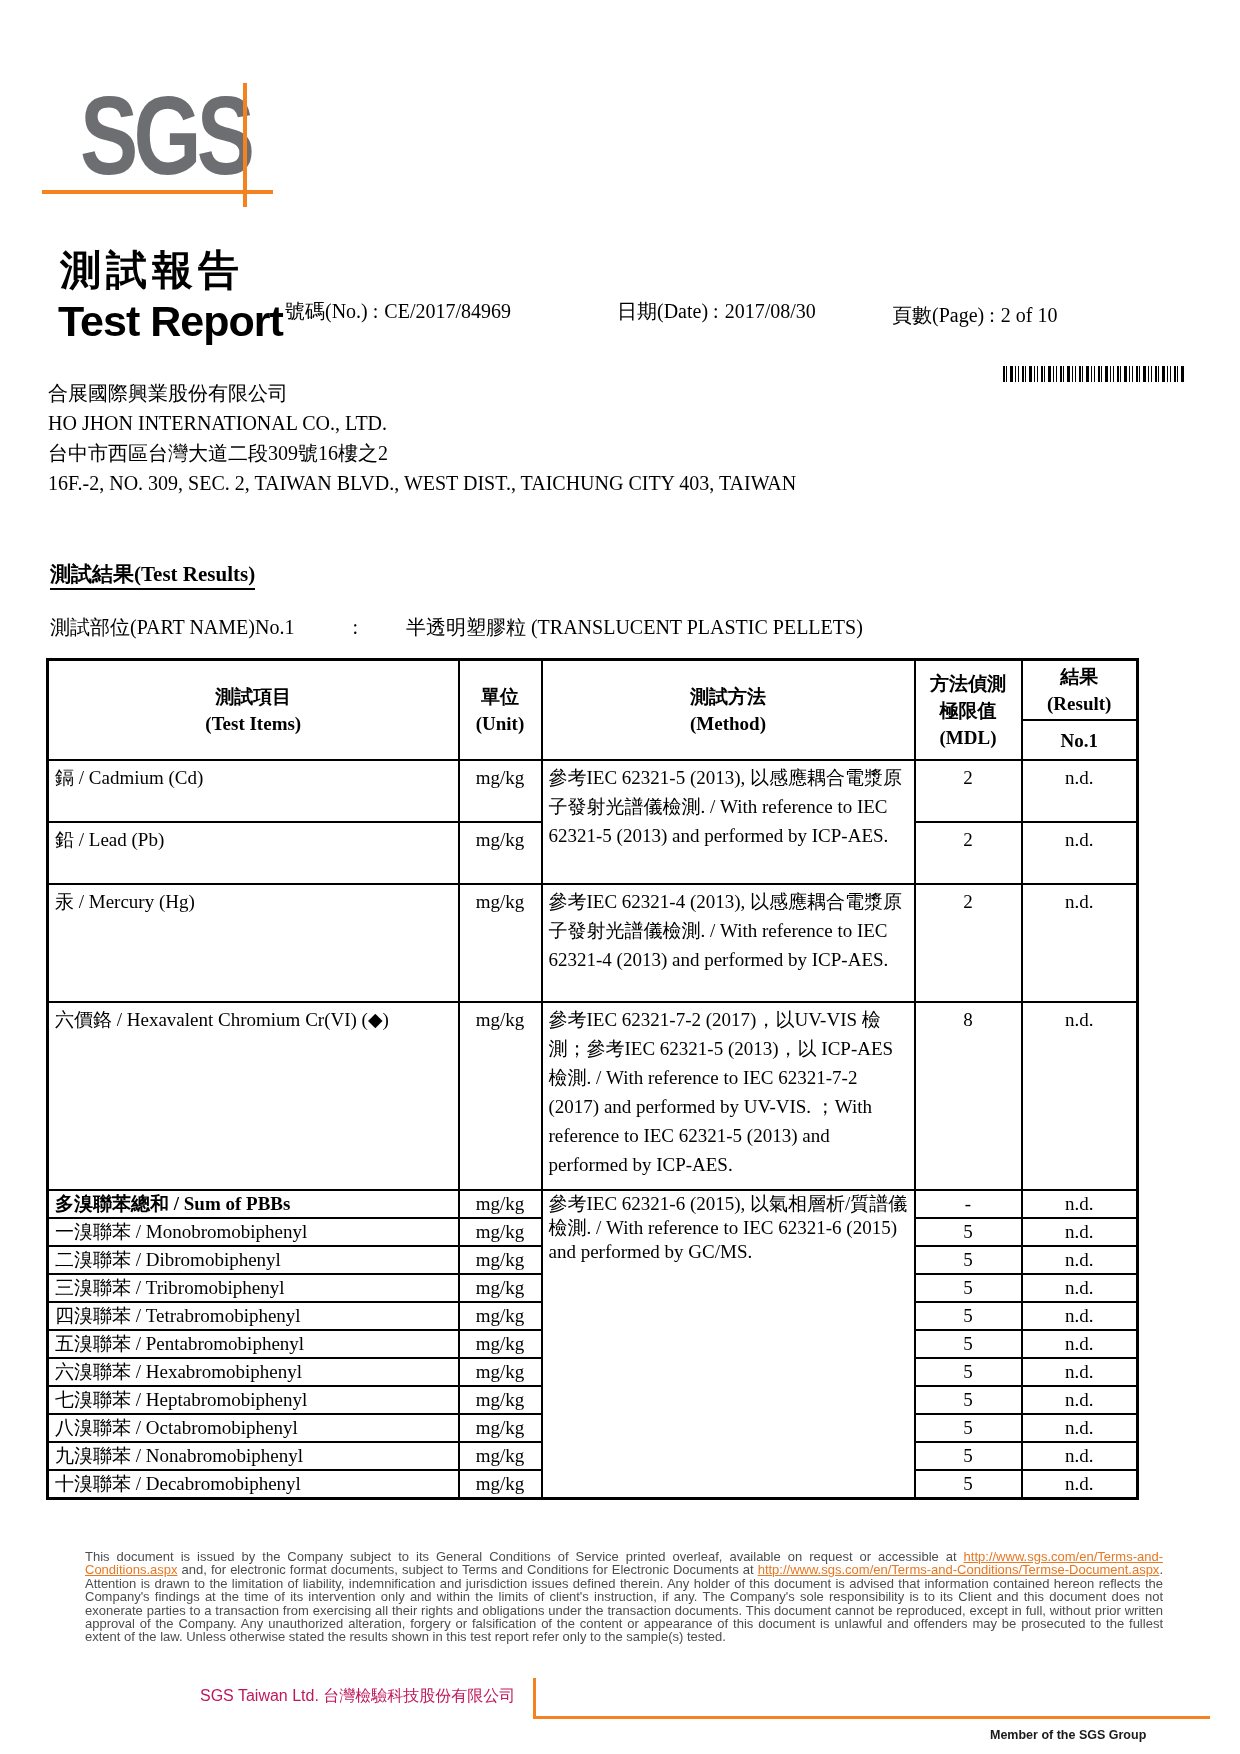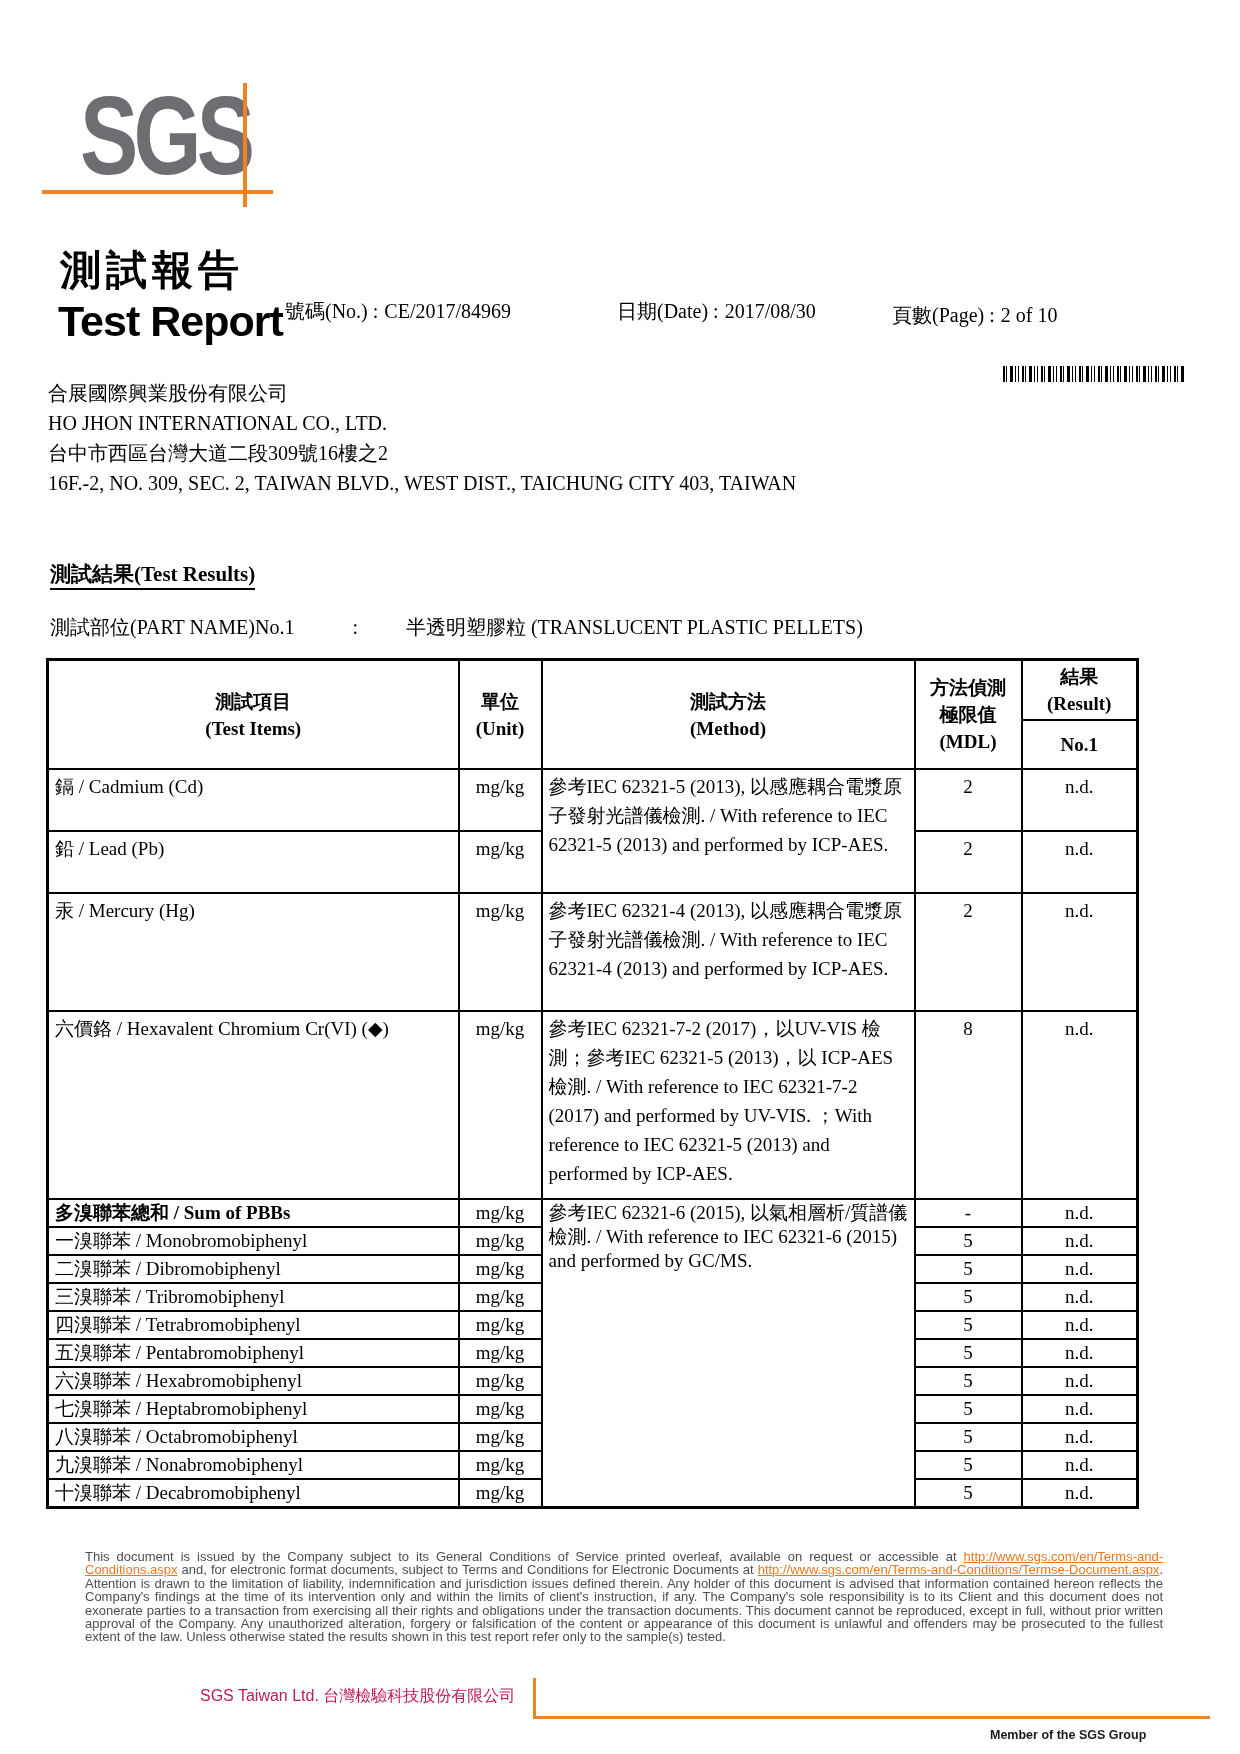--- a/index.html
+++ b/index.html
@@ -65,21 +65,21 @@
   table.results col.c-result { width: 116px; }
   table.results th, table.results td {
     border: 2px solid #000;
     vertical-align: top;
     padding: 2px 6px;
     line-height: 29px;
   }
   table.results { border: 3px solid #000; }
   table.results th { font-weight: bold; text-align: center; white-space: pre-line; vertical-align: middle; line-height: 27px; }
   tr.h-main th { height: 56px; }
-  tr.h-sub  th { height: 49px; }
+  tr.h-sub  th { height: 40px; }
   td.item-cell { text-align: left; padding-left: 9px; }
   td.unit-cell, td.mdl-cell, td.result-cell { text-align: center; }
   td.method-cell { text-align: left; padding: 2px 8px; border-radius: 32px; }
   td.v-mid { vertical-align: middle; }
   tr.r-cd  td { height: 62px; }
   tr.r-pb  td { height: 62px; }
   tr.r-hg  td { height: 118px; }
   tr.r-cr6 td { height: 188px; }
   tr.r-sum td, tr.r-pbb td { height: 27px; line-height: 24px; padding-top: 1px; padding-bottom: 1px; }
   td.bold-item { font-weight: bold; }

